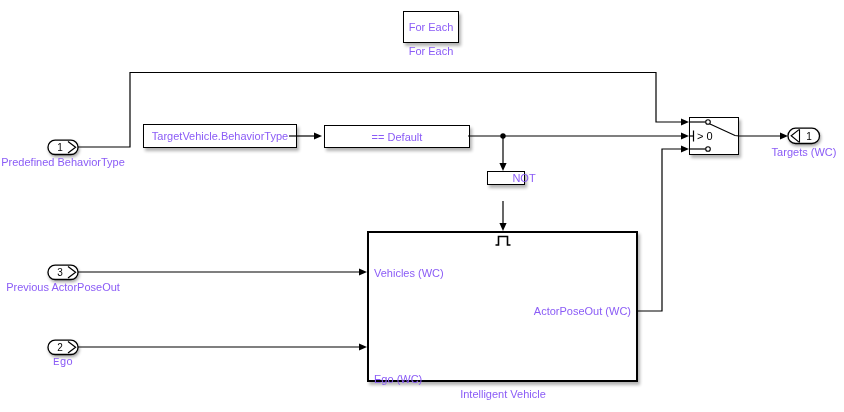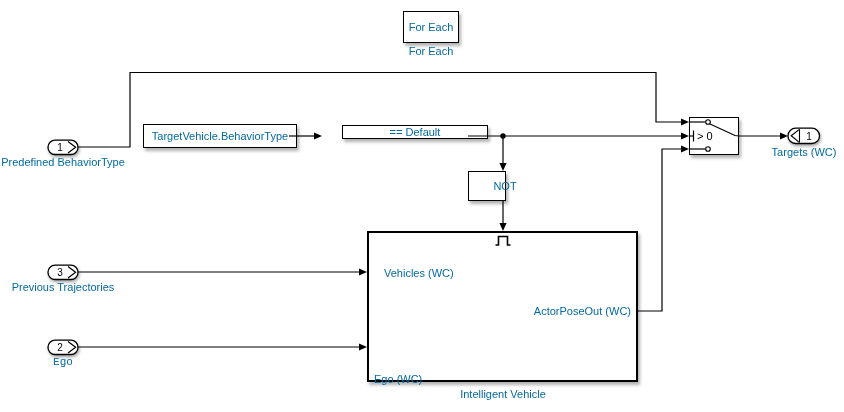--- a/index.html
+++ b/index.html
@@ -2,21 +2,21 @@
 <html><head>
 <meta charset="utf-8">
 <style>
   html, body { margin: 0; padding: 0; background: #ffffff; }
   .canvas {
     position: relative;
     width: 844px;
     height: 412px;
     background: #ffffff;
     font-family: "Liberation Sans", "DejaVu Sans", sans-serif;
-    color: #0369a1;
+    color: #8b5cf6;
     overflow: hidden;
   }
   .block {
     position: absolute;
     box-sizing: border-box;
     background: #ffffff;
     border: 1.4px solid #000000;
     display: flex;
     align-items: center;
     justify-content: center;
@@ -65,32 +65,32 @@
 
   <div class="block" style="left:403px; top:11px; width:56px; height:32px;">
     <span>For Each</span>
   </div>
   <div class="block-label" style="left:431px; top:45px;">For Each</div>
 
   <div class="block" style="left:143px; top:124px; width:154px; height:24px;">
     <span>TargetVehicle.BehaviorType</span>
   </div>
 
-  <div class="block" style="left:342px; top:125px; width:146px; height:14px;text-align:right;">
+  <div class="block" style="left:324px; top:125px; width:146px; height:23px;text-align:right;">
     <span>== Default</span>
   </div>
 
-  <div class="block" style="left:468px; top:171px; width:31px; height:30px;padding-left:36px;">
+  <div class="block" style="left:487px; top:171px; width:31px; height:14px;padding-left:36px;">
     <span>NOT</span>
   </div>
 
   <div class="block" style="left:689px; top:117px; width:50px; height:38px;"></div>
 
   <div class="block bold-border" style="left:367px; top:231px; width:271px; height:151px; justify-content:flex-start;">
-    <span class="iv-port-label" style="left:15px; top:34px;">Vehicles (WC)</span>
+    <span class="iv-port-label" style="left:5px; top:34px;">Vehicles (WC)</span>
     <span class="iv-port-label" style="left:5px; top:108px;margin-top:32px;">Ego (WC)</span>
     <span class="iv-port-label" style="right:5px; top:72px;">ActorPoseOut (WC)</span>
   </div>
   <div class="block-label" style="left:503px; top:388px;text-align:right;">Intelligent Vehicle</div>
 
   <div class="port" style="left:47px; top:139px;">
     <svg width="32" height="17" viewBox="0 0 32 17">
       <rect x="1" y="1.2" width="30" height="14.3" rx="7.1" fill="#ffffff" stroke="#000000" stroke-width="1.3"></rect>
       <polyline points="21,2.6 28.6,8.3 21,14.1" fill="none" stroke="#000000" stroke-width="1.2"></polyline>
       <text class="svg-label" x="13" y="12" text-anchor="middle" font-size="10">1</text>
@@ -98,21 +98,21 @@
   </div>
   <div class="block-label" style="left:63px; top:156px;">Predefined BehaviorType</div>
 
   <div class="port" style="left:47px; top:264px;">
     <svg width="32" height="17" viewBox="0 0 32 17">
       <rect x="1" y="1.2" width="30" height="14.3" rx="7.1" fill="#ffffff" stroke="#000000" stroke-width="1.3"></rect>
       <polyline points="21,2.6 28.6,8.3 21,14.1" fill="none" stroke="#000000" stroke-width="1.2"></polyline>
       <text class="svg-label" x="13" y="12" text-anchor="middle" font-size="10">3</text>
     </svg>
   </div>
-  <div class="block-label" style="left:63px; top:281px;">Previous Trajectories</div>
+  <div class="block-label" style="left:63px; top:281px;">Previous ActorPoseOut</div>
 
   <div class="port" style="left:47px; top:339px;">
     <svg width="32" height="17" viewBox="0 0 32 17">
       <rect x="1" y="1.2" width="30" height="14.3" rx="7.1" fill="#ffffff" stroke="#000000" stroke-width="1.3"></rect>
       <polyline points="21,2.6 28.6,8.3 21,14.1" fill="none" stroke="#000000" stroke-width="1.2"></polyline>
       <text class="svg-label" x="13" y="12" text-anchor="middle" font-size="10">2</text>
     </svg>
   </div>
   <div class="block-label" style="left:63px; top:356px;font-family:Liberation Mono, monospace;">Ego</div>
 

